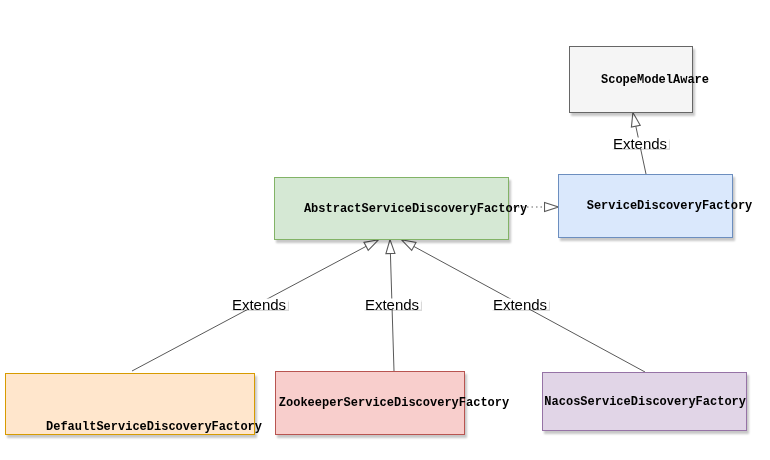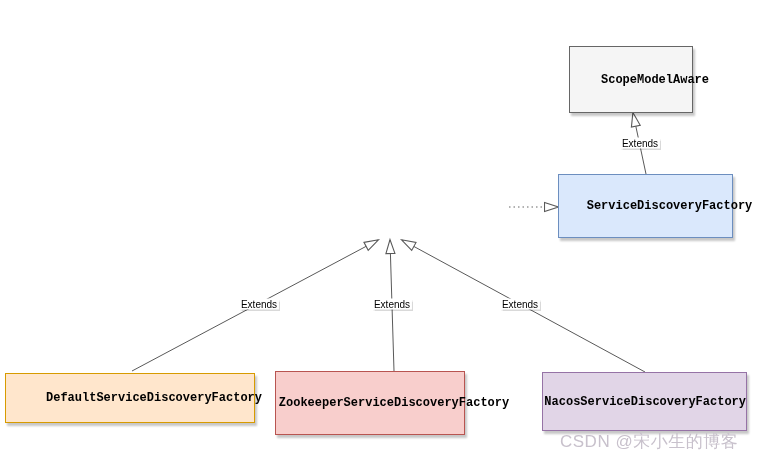--- a/index.html
+++ b/index.html
@@ -32,21 +32,21 @@
     font-family: "Liberation Mono", "DejaVu Sans Mono", monospace;
     font-weight: bold;
     font-size: 12px;
     color: #000000;
     white-space: nowrap;
     letter-spacing: 0px;
   }
   .edge-label {
     position: absolute;
     transform: translate(-50%, -50%);
-    font-size: 10px;
+    font-size: 15px;
     color: #000000;
     background: #ffffff;
     padding: 0 2px;
     line-height: 11px;
     z-index: 3;
     box-shadow: 1px 1px 1px rgba(0,0,0,0.15);
     white-space: nowrap;
   }
   .watermark {
     position: absolute;
@@ -74,37 +74,39 @@
     <line x1="509" y1="207" x2="558" y2="207" stroke="#666666" stroke-width="1.2" stroke-dasharray="1.5,3" marker-end="url(#hollowArrow)"></line>
     <line x1="132" y1="371" x2="378" y2="240" stroke="#595959" stroke-width="1" marker-end="url(#hollowArrow)"></line>
     <line x1="394" y1="371" x2="390" y2="240" stroke="#595959" stroke-width="1" marker-end="url(#hollowArrow)"></line>
     <line x1="645" y1="372" x2="402" y2="240" stroke="#595959" stroke-width="1" marker-end="url(#hollowArrow)"></line>
   </svg>
 
   <div class="node" style="left: 569px; top: 46px; width: 124px; height: 67px; background-color: rgb(245, 245, 245); border-color: rgb(102, 102, 102);">
     <span>ScopeModelAware</span>
   </div>
 
+  <div class="node" style="left: 274px; top: 177px; width: 235px; height: 63px; background-color: rgb(213, 232, 212); border-color: rgb(130, 179, 102);">
+    <span>AbstractServiceDiscoveryFactory</span>
+  </div>
 
   <div class="node" style="left: 558px; top: 174px; width: 175px; height: 64px; background-color: rgb(218, 232, 252); border-color: rgb(108, 142, 191); justify-content: center;">
     <span>ServiceDiscoveryFactory</span>
   </div>
 
-  <div class="node" style="left: 5px; top: 373px; width: 250px; height: 50px; background-color: rgb(255, 230, 204); border-color: rgb(215, 155, 0);">
+  <div class="node" style="left: 5px; top: 373px; width: 250px; height: 62px; background-color: rgb(255, 230, 204); border-color: rgb(215, 155, 0); align-items: flex-end;">
     <span>DefaultServiceDiscoveryFactory</span>
   </div>
 
   <div class="node" style="left: 275px; top: 371px; width: 190px; height: 64px; background-color: rgb(248, 206, 204); border-color: rgb(184, 84, 80);">
     <span>ZookeeperServiceDiscoveryFactory</span>
   </div>
 
   <div class="node" style="left: 542px; top: 372px; width: 205px; height: 59px; background-color: rgb(225, 213, 231); border-color: rgb(150, 115, 166); justify-content: flex-end;">
     <span>NacosServiceDiscoveryFactory</span>
   </div>
 
   <div class="edge-label" style="left:640px; top:143px;">Extends</div>
   <div class="edge-label" style="left:259px; top:304px;">Extends</div>
   <div class="edge-label" style="left:392px; top:304px;">Extends</div>
   <div class="edge-label" style="left:520px; top:304px;">Extends</div>
 
-  <div class="watermark" style="color: rgb(200, 193, 204);">CSDN @宋小生的博客</div>
 
 </div>
 
 </body></html>

